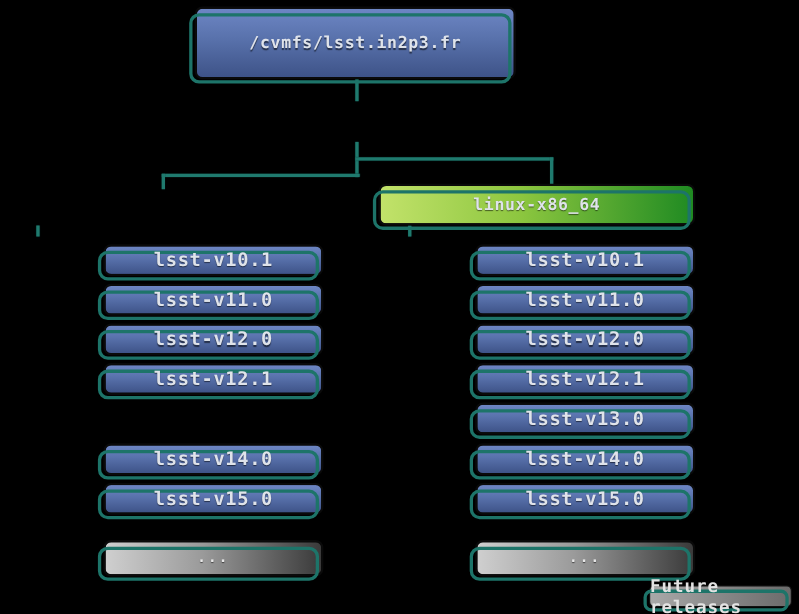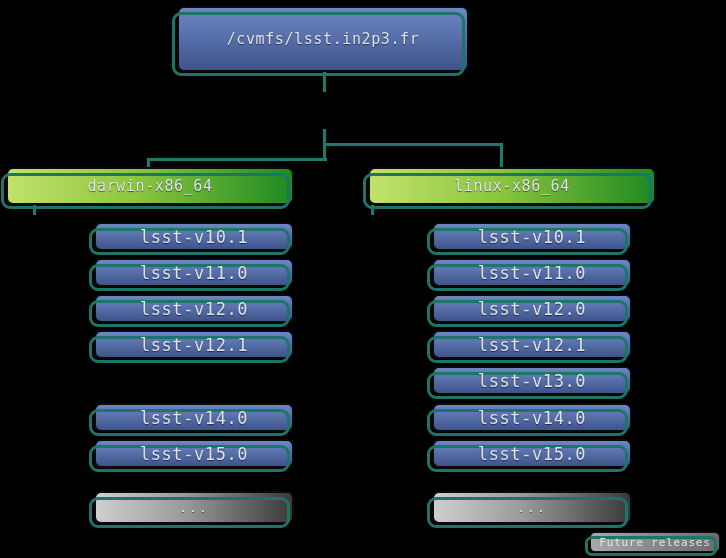--- a/index.html
+++ b/index.html
@@ -11,20 +11,21 @@
     width: 726px;
     height: 558px;
     overflow: hidden;
     font-family: "DejaVu Sans Mono", "Liberation Mono", monospace;
   }
   #canvas {
     position: relative;
     width: 726px;
     height: 558px;
     background: #000000;
+    font-weight: bold;
   }
 
   
   .conn {
     position: absolute;
     background: #1f7a6e;
     box-shadow: 0 0 1px #0c3d37;
   }
   .conn.h { height: 3px; }
   .conn.v { width: 3px; }
@@ -77,21 +78,21 @@
   
   .legend {
     position: absolute;
     box-sizing: border-box;
     display: flex;
     align-items: center;
     justify-content: center;
     border-radius: 5px;
     border: 1px solid #111;
     color: #e3e3e3;
-    font-size: 11px;
+    font-size: 16px;
     letter-spacing: 0.8px;
     background: linear-gradient(to right, #a9a9a9 0%, #8e8e8e 40%, #6b6b6b 100%);
     z-index: 4;
   }
   .legend::before {
     content: "";
     position: absolute;
     left: -6px;
     top: 3px;
     right: 2px;
@@ -116,23 +117,20 @@
 
   <div class="conn v" style="left:33px; top:205px; height:10px;"></div>
 
   <div class="conn v" style="left:371px; top:205px; height:10px;"></div>
 
   <div class="node blue root" style="left:177px; top:6px; width:292px; height:66px;">
     <span>/cvmfs/lsst.in2p3.fr</span>
   </div>
 
 
-  <div class="node green platform" style="left:6px; top:167px; width:288px; height:38px;">
-    <span>darwin-x86_64</span>
-  </div>
 
   <div class="node blue leaf" style="left:94px; top:222px; width:200px; height:29px;">
     <span>lsst-v10.1</span>
   </div>
   <div class="node blue leaf" style="left:94px; top:258px; width:200px; height:29px;">
     <span>lsst-v11.0</span>
   </div>
   <div class="node blue leaf" style="left:94px; top:294px; width:200px; height:29px;">
     <span>lsst-v12.0</span>
   </div>
@@ -142,21 +140,21 @@
   <div class="node blue leaf" style="left:94px; top:403px; width:200px; height:29px;">
     <span>lsst-v14.0</span>
   </div>
   <div class="node blue leaf" style="left:94px; top:439px; width:200px; height:29px;">
     <span>lsst-v15.0</span>
   </div>
   <div class="node gray dots" style="left:94px; top:491px; width:200px; height:33px;">
     <span>...</span>
   </div>
 
-  <div class="node green platform" style="left:368px; top:167px; width:288px; height:38px;">
+  <div class="node green platform" style="left:344px; top:167px; width:288px; height:38px;">
     <span>linux-x86_64</span>
   </div>
 
   <div class="node blue leaf" style="left:432px; top:222px; width:200px; height:29px;">
     <span>lsst-v10.1</span>
   </div>
   <div class="node blue leaf" style="left:432px; top:258px; width:200px; height:29px;">
     <span>lsst-v11.0</span>
   </div>
   <div class="node blue leaf" style="left:432px; top:294px; width:200px; height:29px;">

